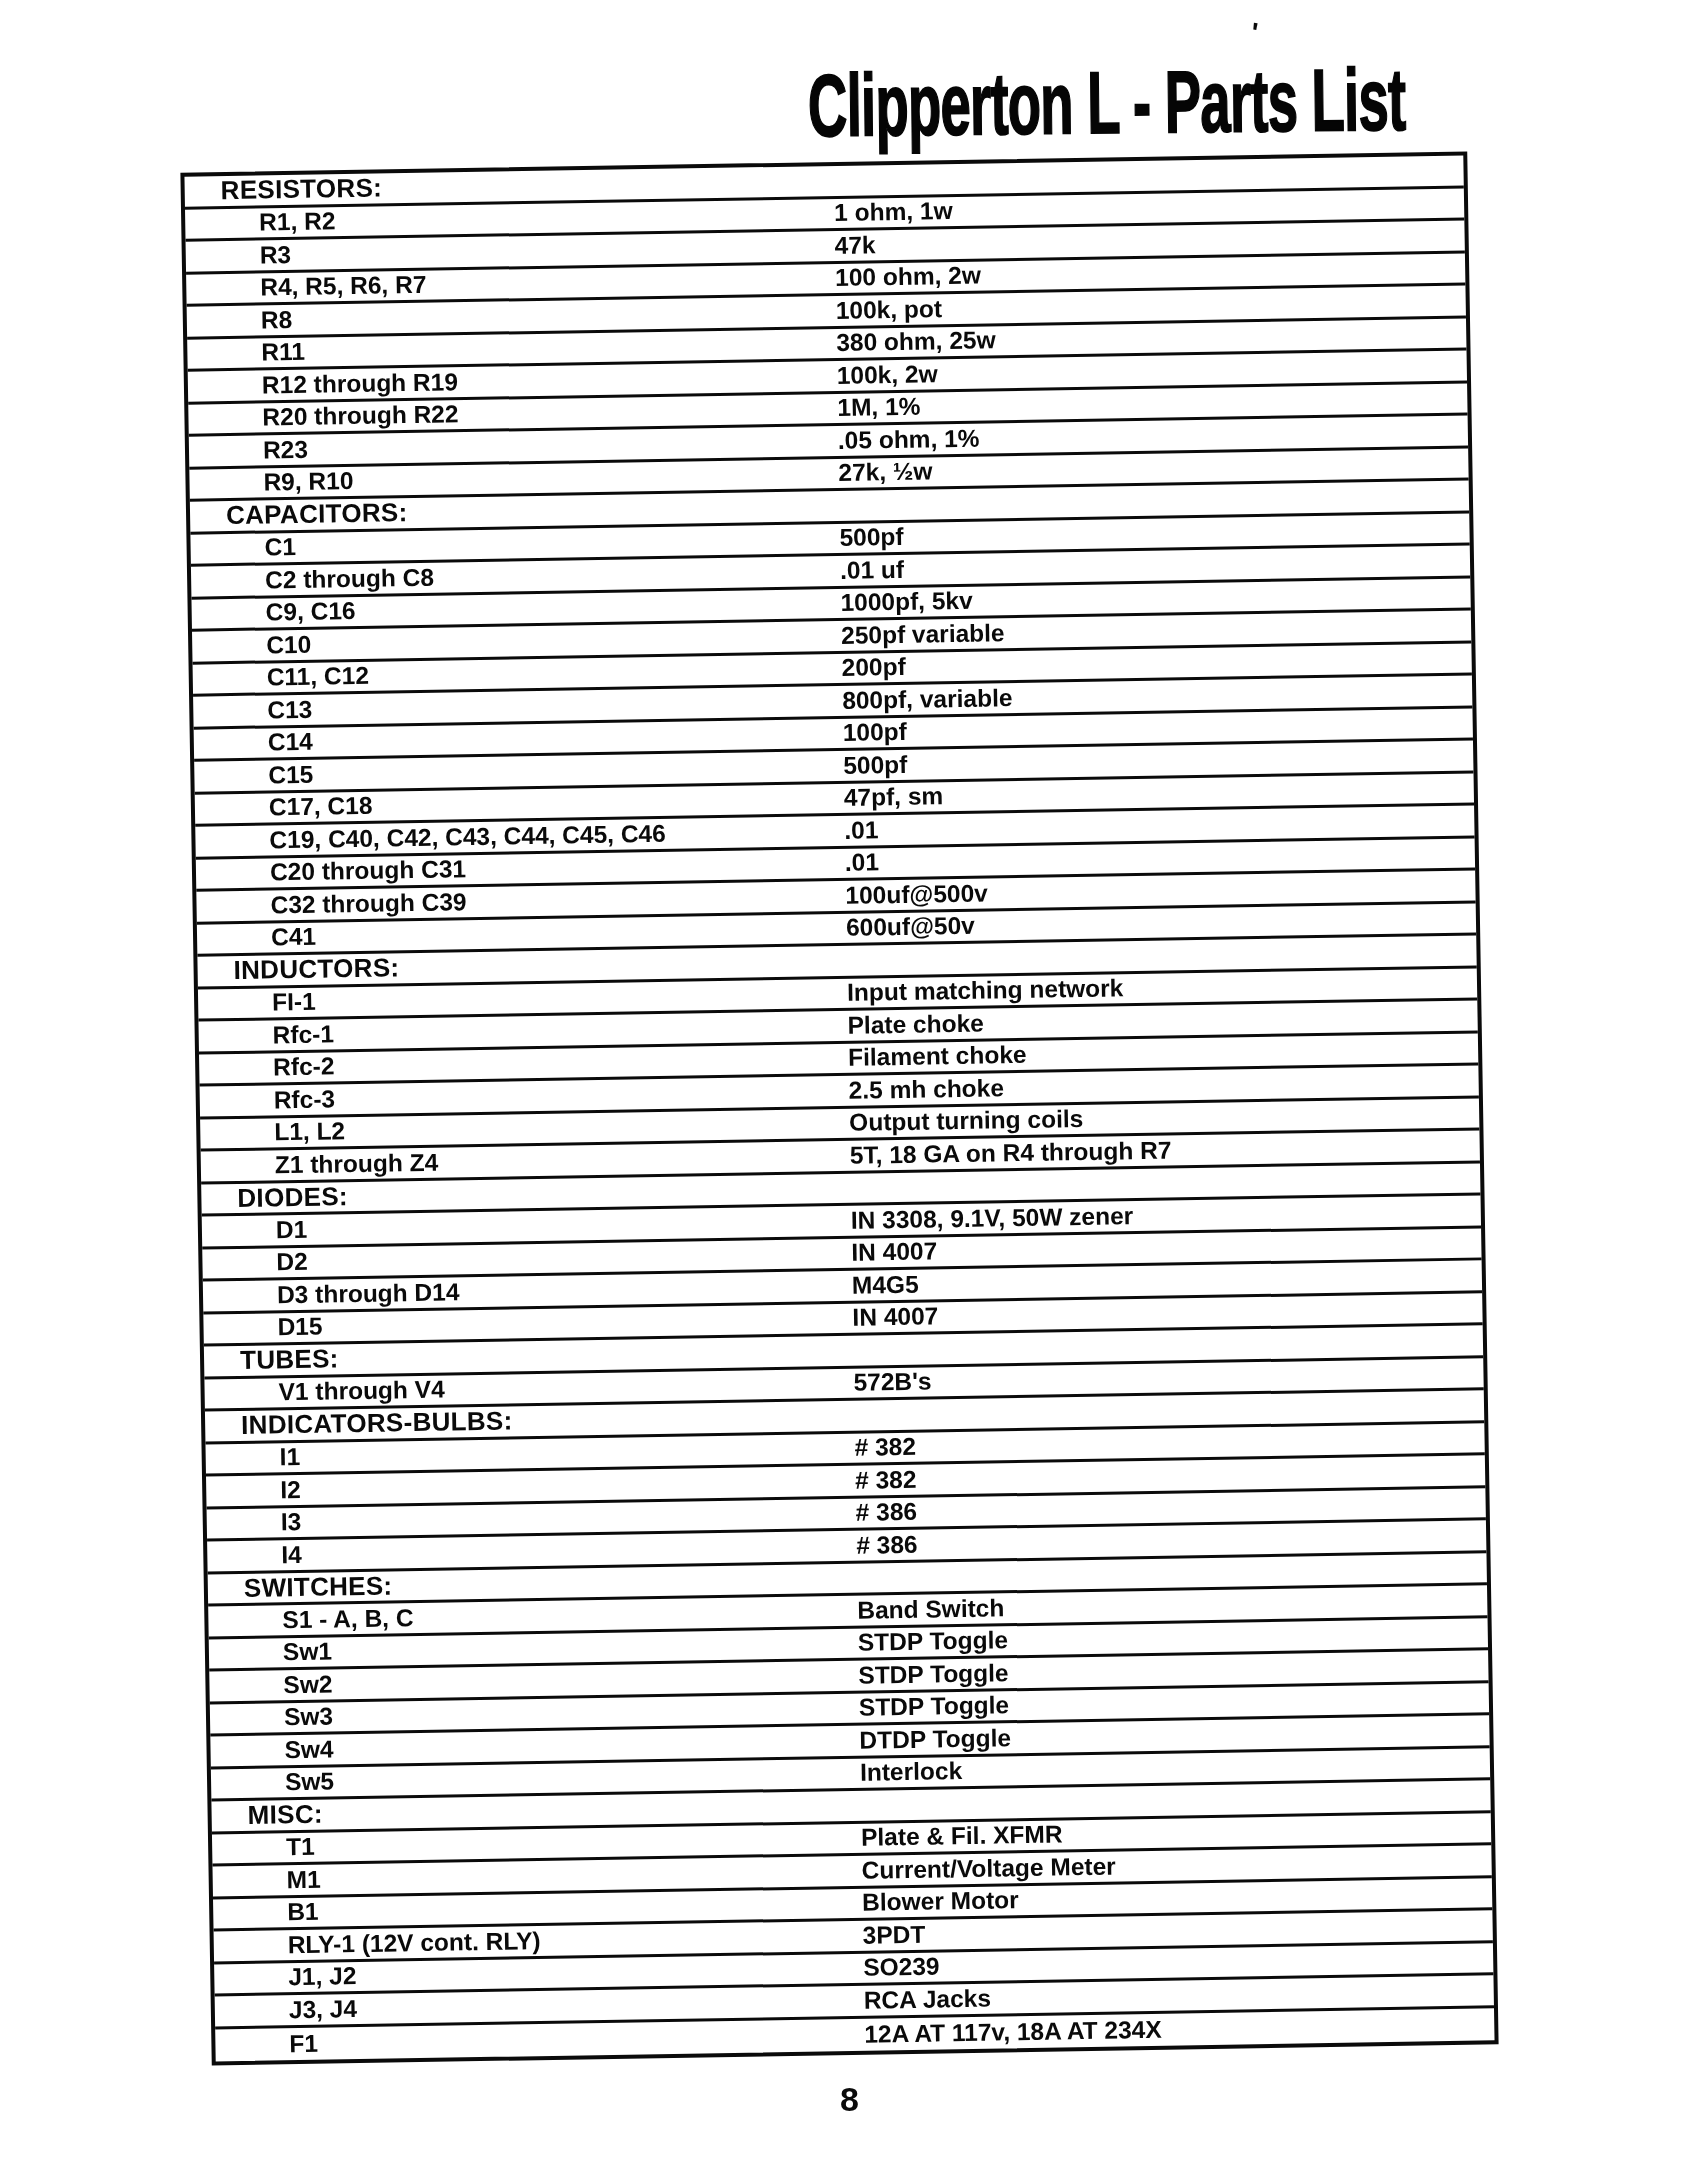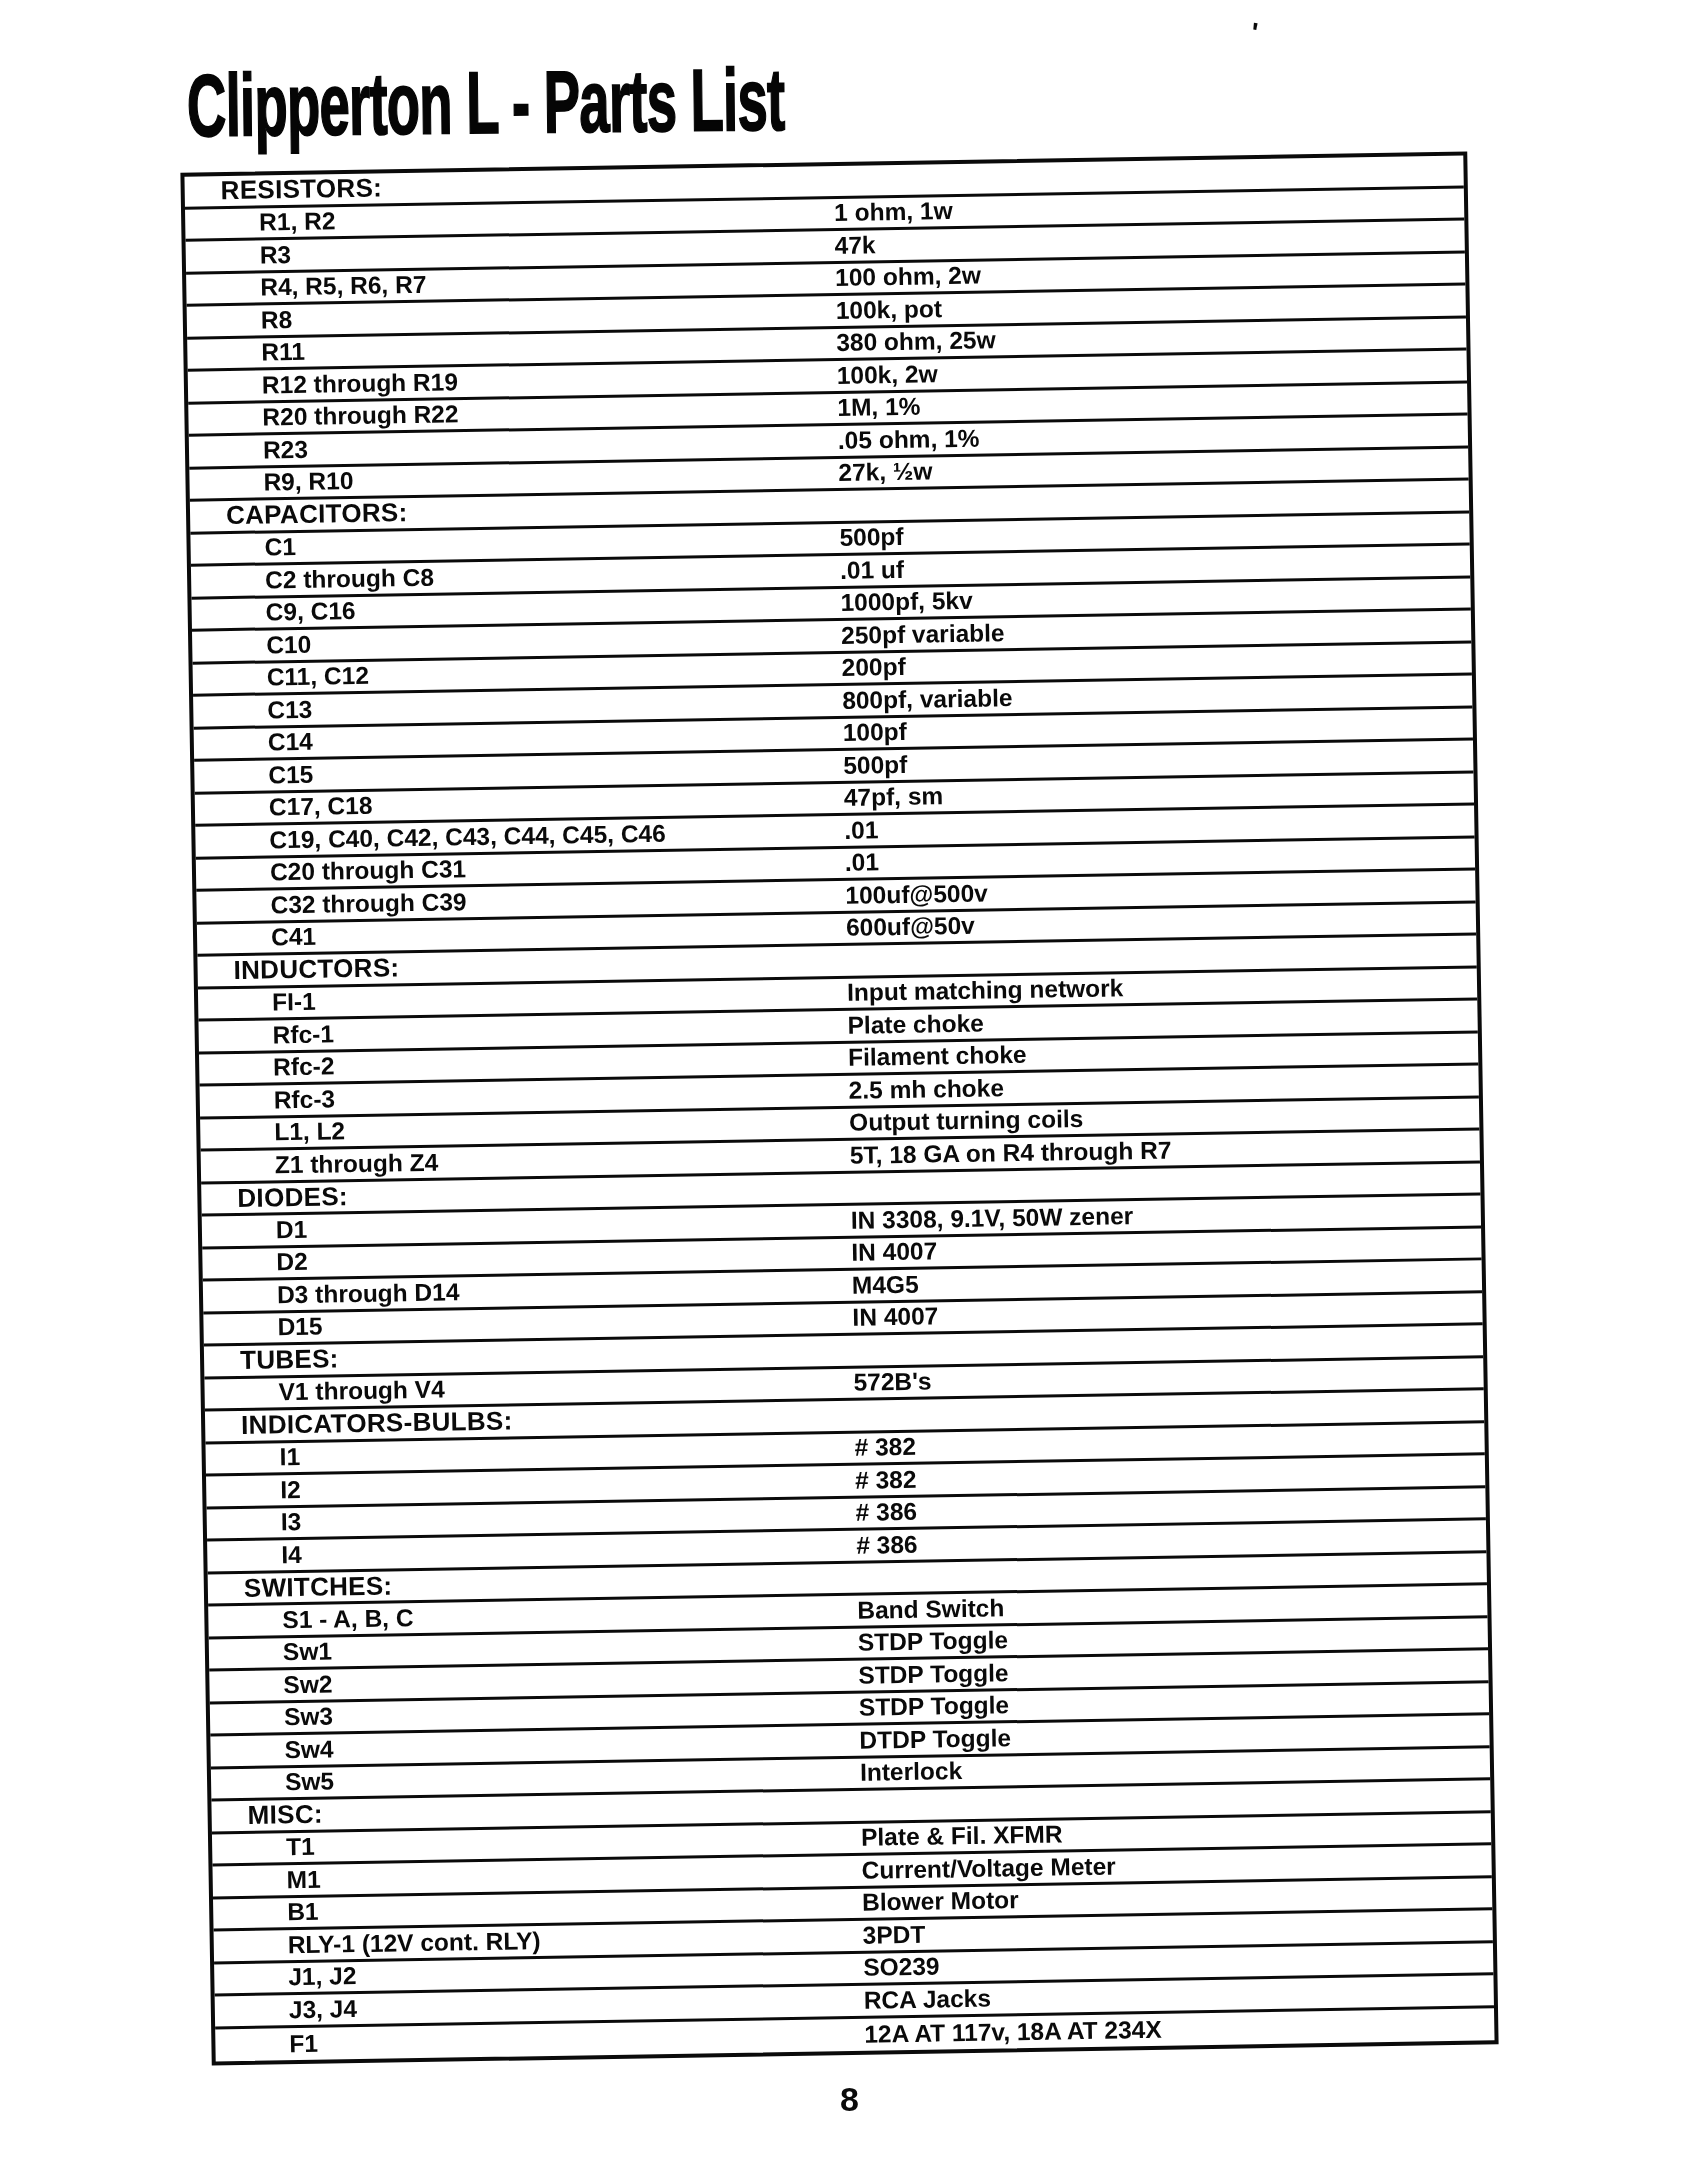--- a/index.html
+++ b/index.html
@@ -17,23 +17,23 @@
   }
   .page {
     position: absolute;
     inset: 0;
     background: #fff;
   }
   
   .title-wrap {
     position: absolute;
     top: 57px;
-    left: 4px;
+    left: 16px;
     width: 1572px;
-    text-align: left;
+    text-align: right;
     pointer-events: none;
   }
   .title-text {
     display: inline-block;
     font-size: 88px;
     line-height: 1.05;
     font-weight: bold;
     letter-spacing: -1.3px;
     white-space: nowrap;
     color: #050505;

